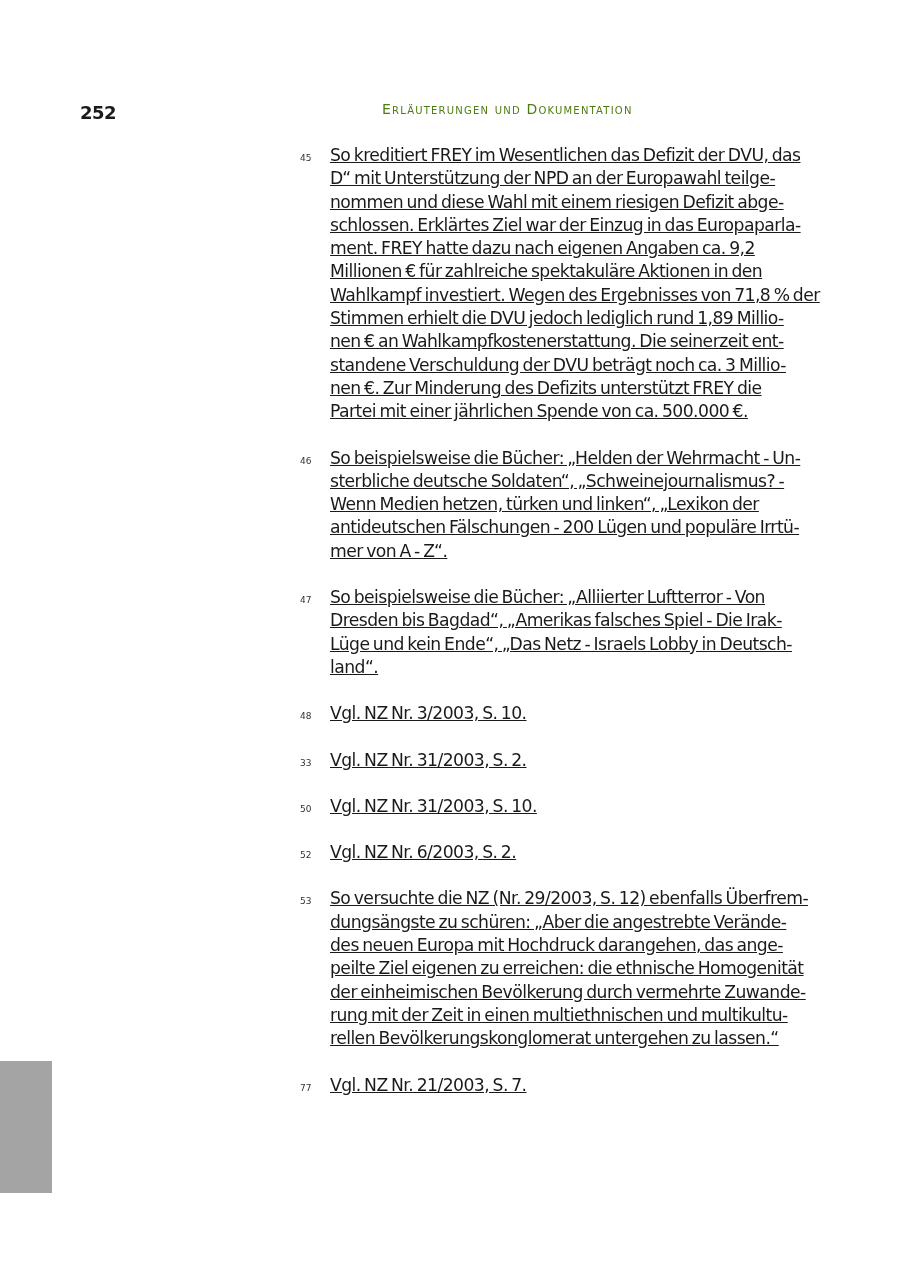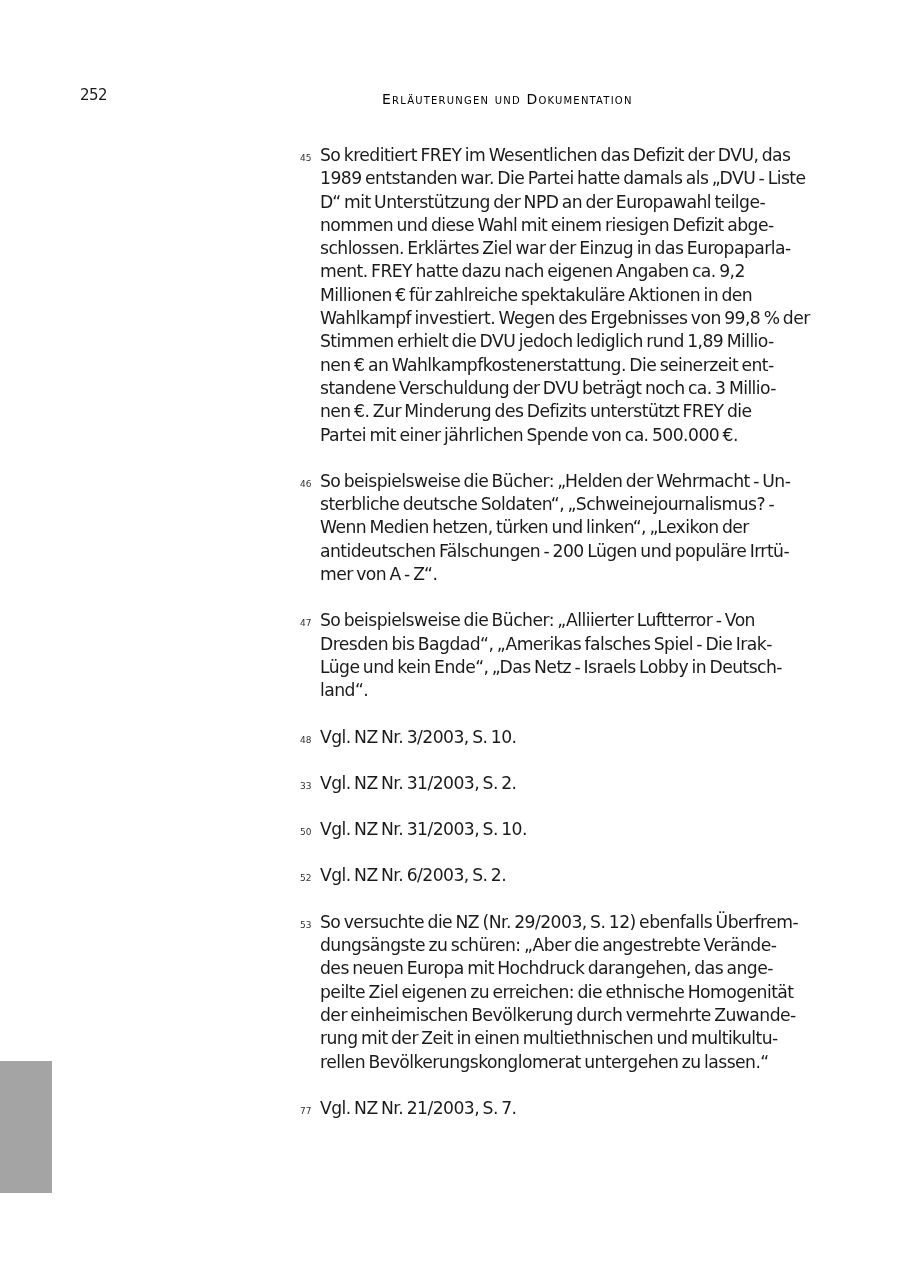--- a/index.html
+++ b/index.html
@@ -1,45 +1,44 @@
 <!DOCTYPE html>
 <html><head>
 <meta charset="utf-8">
 <style>
   html, body { margin: 0; padding: 0; background: #ffffff; }
   body { width: 900px; height: 1273px; position: relative; overflow: hidden;
          font-family: "DejaVu Sans", sans-serif; color: #1a1a1a; }
-  .page-number { position: absolute; left: 80px; top: 86px; font-size: 15px; font-weight: normal;
+  .page-number { position: absolute; left: 80px; top: 102px; font-size: 18px; font-weight: bold;
                  letter-spacing: -0.5px; }
-  .running-head { position: absolute; left: 382px; top: 91px; font-size: 14px;
-                  font-variant: small-caps; letter-spacing: 1.2px; color: #000000; }
+  .running-head { position: absolute; left: 382px; top: 101px; font-size: 14px;
+                  font-variant: small-caps; letter-spacing: 1.2px; color: #4d7c0f; }
   .footnotes { position: absolute; left: 300px; top: 144px; width: 520px; }
   .fn { position: relative; padding-left: 20px; font-size: 17.2px; line-height: 23.3px;
-        letter-spacing: -0.55px; word-spacing: -1.5px; margin-bottom: 23px; }
+        letter-spacing: -0.55px; word-spacing: -1.5px; margin-bottom: 23px; text-decoration: underline; }
   .fn .num { position: absolute; left: 0; top: 3px; font-size: 9px; letter-spacing: 0; color: #333; }
-  .fn .line { display: block; white-space: nowrap; }
+  .fn .line { display: block; white-space: nowrap; margin-left: 10px; }
   .thumb-tab { position: absolute; left: 0; top: 1061px; width: 52px; height: 132px; background: #a5a4a4; }
 </style>
 </head>
 <body>
 
 <div class="page-number">252</div>
 <div class="running-head">Erläuterungen und Dokumentation</div>
 
 <div class="footnotes" id="fn-container">
     <div class="fn">
       <span class="num">45</span>
       <span class="line">So kreditiert FREY im Wesentlichen das Defizit der DVU, das</span>
-      <span class="line">1989 entstanden war. Die Partei hatte damals als „DVU - Liste</span>
       <span class="line">D“ mit Unterstützung der NPD an der Europawahl teilge-</span>
       <span class="line">nommen und diese Wahl mit einem riesigen Defizit abge-</span>
       <span class="line">schlossen. Erklärtes Ziel war der Einzug in das Europaparla-</span>
       <span class="line">ment. FREY hatte dazu nach eigenen Angaben ca. 9,2</span>
       <span class="line">Millionen € für zahlreiche spektakuläre Aktionen in den</span>
-      <span class="line">Wahlkampf investiert. Wegen des Ergebnisses von 99,8 % der</span>
+      <span class="line">Wahlkampf investiert. Wegen des Ergebnisses von 71,8 % der</span>
       <span class="line">Stimmen erhielt die DVU jedoch lediglich rund 1,89 Millio-</span>
       <span class="line">nen € an Wahlkampfkostenerstattung. Die seinerzeit ent-</span>
       <span class="line">standene Verschuldung der DVU beträgt noch ca. 3 Millio-</span>
       <span class="line">nen €. Zur Minderung des Defizits unterstützt FREY die</span>
       <span class="line">Partei mit einer jährlichen Spende von ca. 500.000 €.</span>
     </div>
     <div class="fn">
       <span class="num">46</span>
       <span class="line">So beispielsweise die Bücher: „Helden der Wehrmacht - Un-</span>
       <span class="line">sterbliche deutsche Soldaten“, „Schweinejournalismus? -</span>

